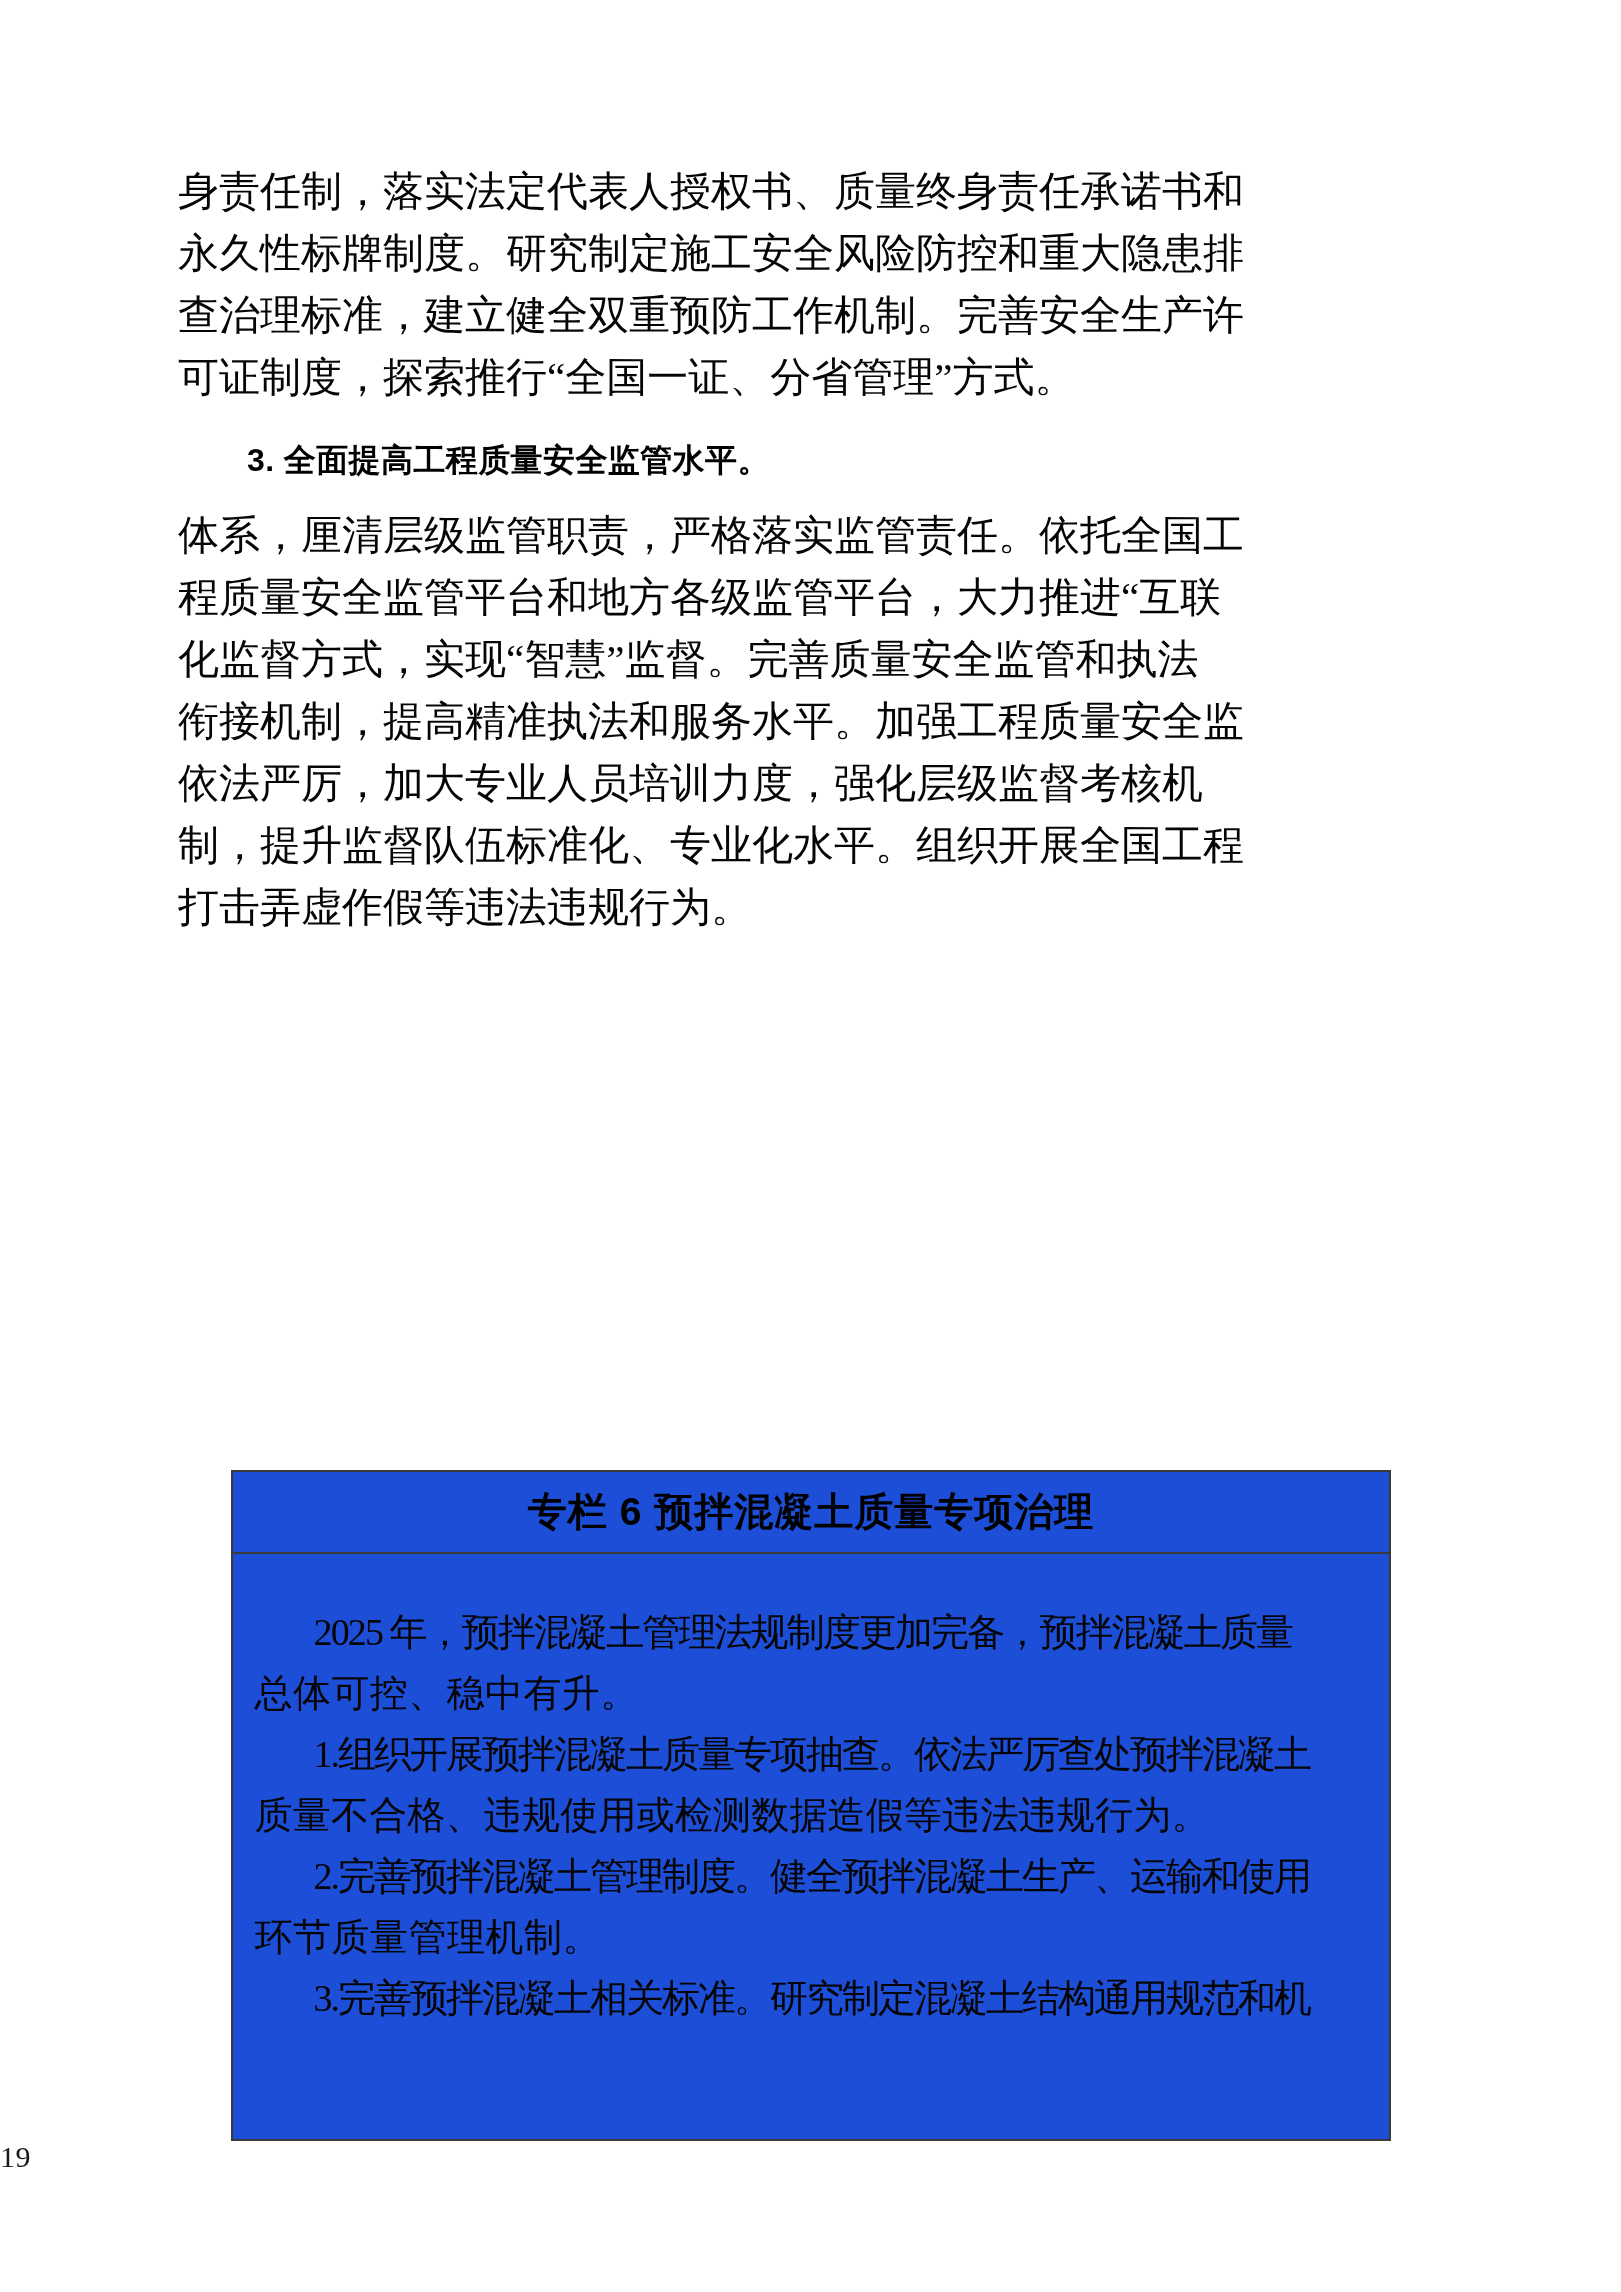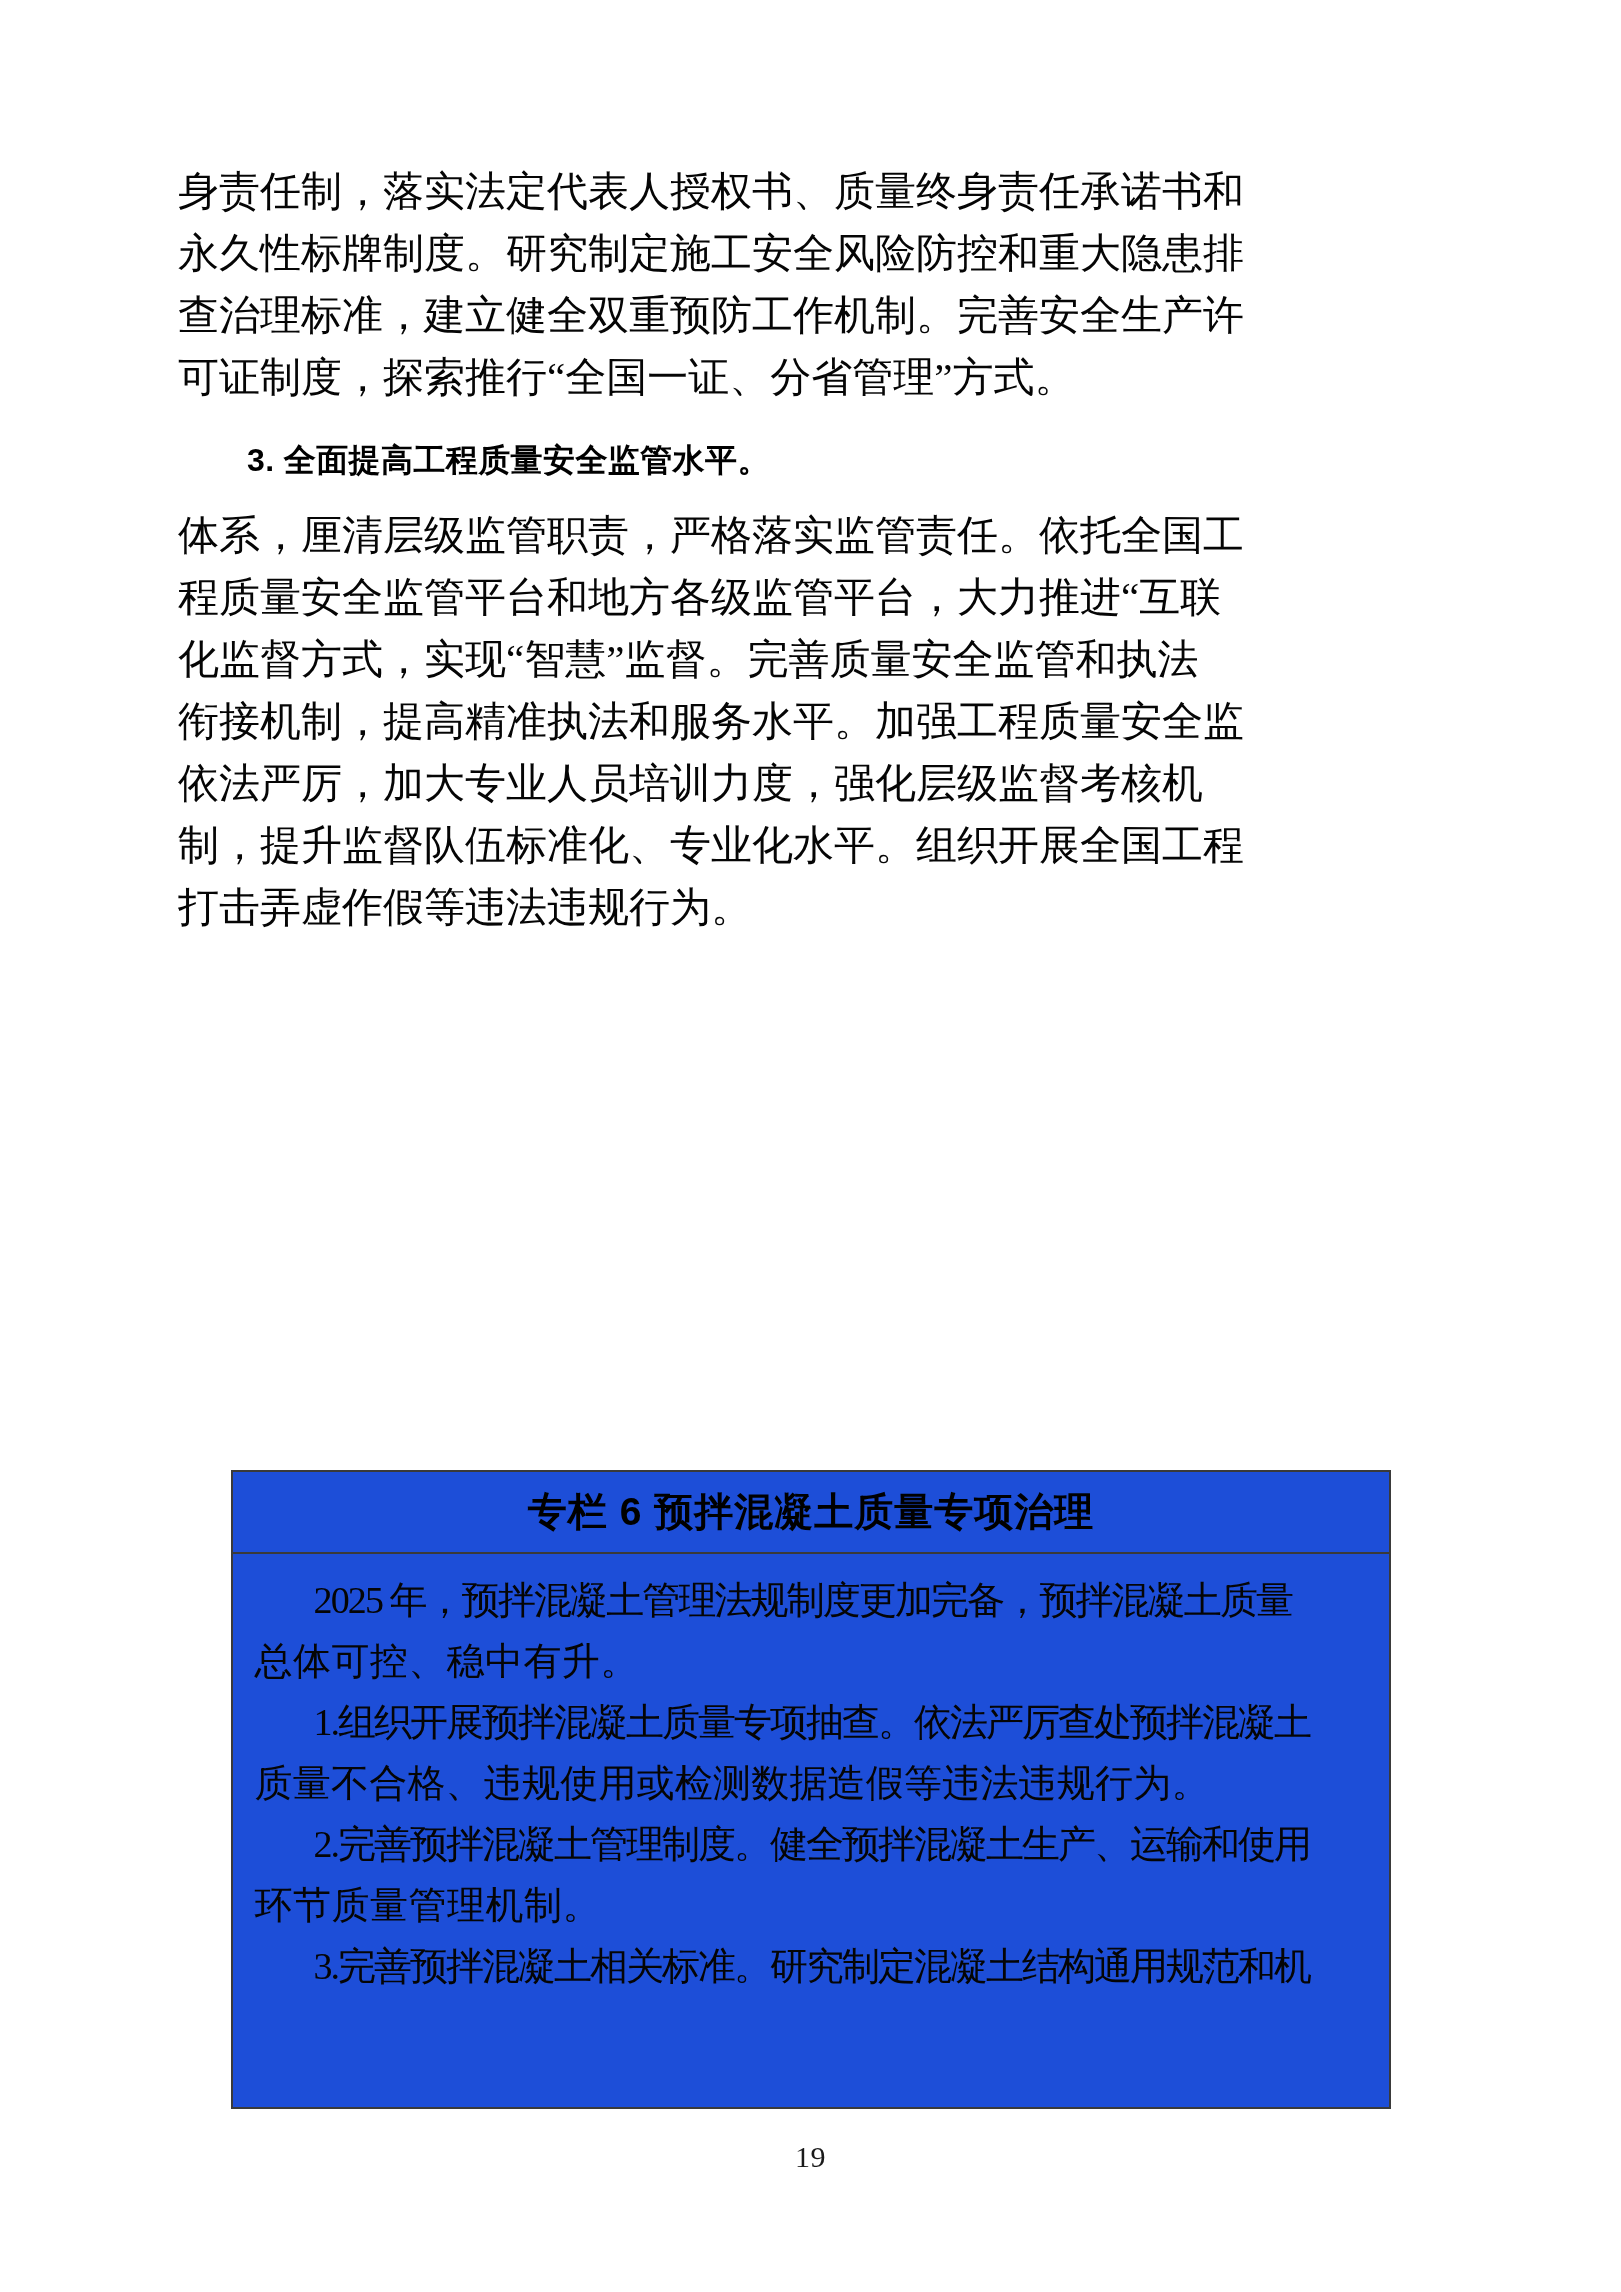--- a/index.html
+++ b/index.html
@@ -96,20 +96,21 @@
     letter-spacing: 1px;
     color: #000000;
     white-space: nowrap;
   }
 
   .callout-body {
     padding: 15.7px 21.6px 11.8px 21.6px;
     box-sizing: border-box;
     height: 553px;
     overflow: hidden;
+    margin-top: 32px;
   }
 
   .callout-body .ln {
     display: block;
     white-space: nowrap;
     font-family: "Liberation Serif", "DejaVu Serif", serif;
     font-size: 38px;
     line-height: 61px;
     letter-spacing: 0.3px;
     color: #050505;
@@ -117,21 +118,20 @@
   }
 
   .cindent { padding-left: 59px; }
 
   
   .page-number {
     position: absolute;
     left: 0;
     top: 2140px;
     width: 1621px;
-    text-align: center;
     font-family: "Liberation Serif", "DejaVu Serif", serif;
     font-size: 30px;
     color: #1a1a1a;
     letter-spacing: 0.5px;
   }
 </style>
 </head>
 <body>
 
 <div class="page">

